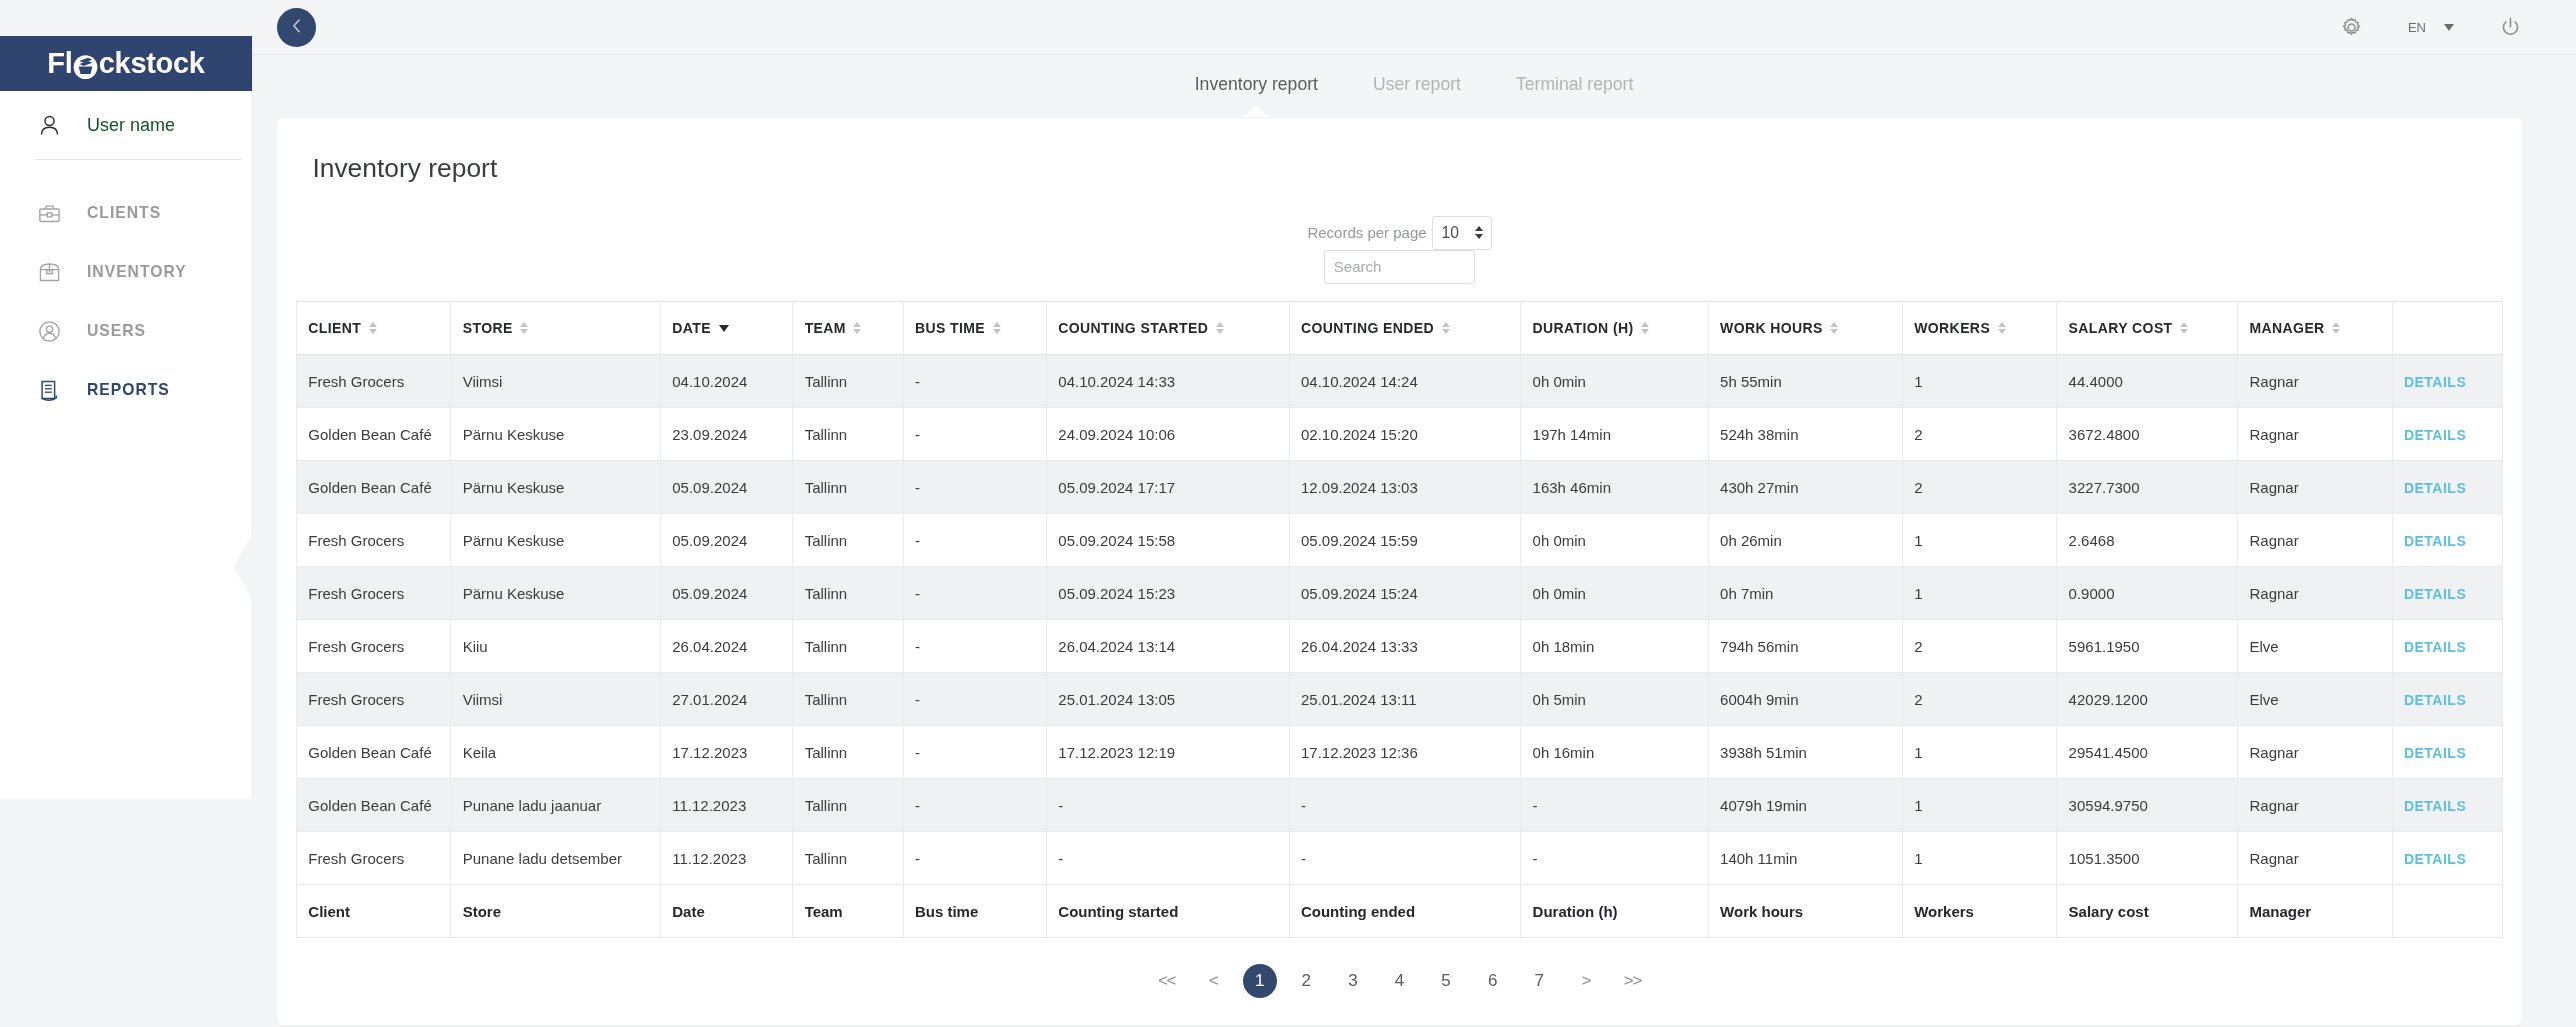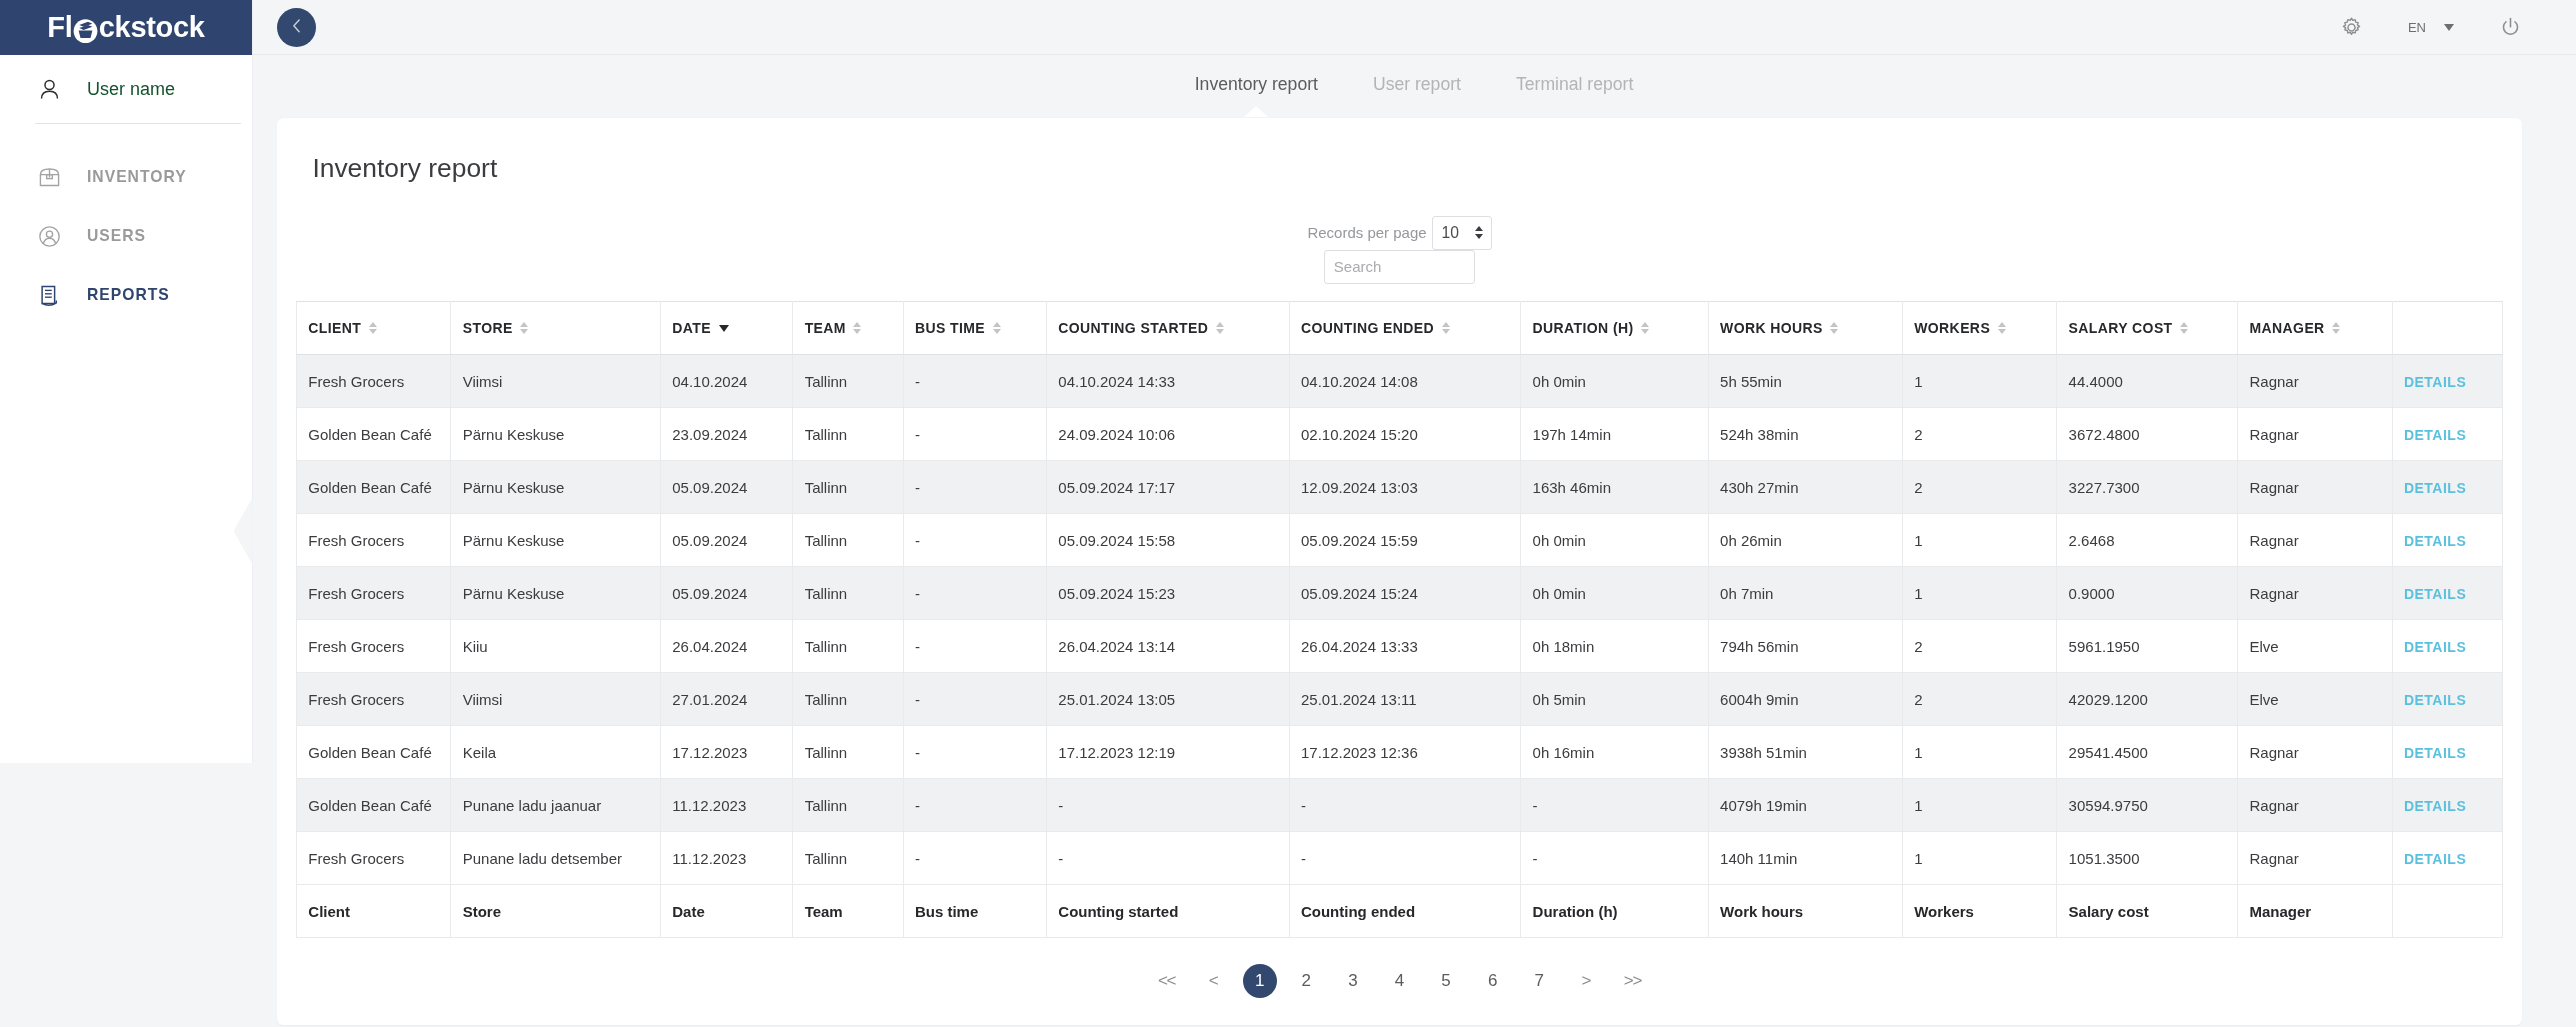--- a/index.html
+++ b/index.html
@@ -12,20 +12,21 @@
   .app { position: relative; width: 2576px; height: 1027px; display: flex; }
 
   
   .sidebar {
     width: 252px; height: 763px;
     background: #ffffff;
     position: relative;
     flex: 0 0 252px;
     box-shadow: 0.6px 0 0 #e6e8ec;
     z-index: 5;
+    margin-top: 36px;
   }
   .brand {
     height: 55px;
     background: #2f4570;
     display: flex; align-items: center; justify-content: center;
   }
   .brand-text {
     color: #ffffff;
     font-size: 29px;
     font-weight: bold;
@@ -316,20 +317,32 @@
           <path d="M8 38 C8 28 14 25 22 25 C30 25 36 28 36 38" fill="none" stroke="#2b2c2e" stroke-width="2.6"></path>
         </svg>
       </span>
       <span class="user-name">User name</span>
     </div>
 
     <div class="sidebar-divider"></div>
 
     <nav class="nav">
 
+      <div class="nav-item">
+        <span class="nav-icon">
+          <svg viewBox="0 0 44 44" width="25" height="25">
+            <rect x="5" y="14" width="34" height="22" rx="2" fill="none" stroke="#a3a3a5" stroke-width="2.4"></rect>
+            <path d="M16 14 L16 9 L28 9 L28 14" fill="none" stroke="#a3a3a5" stroke-width="2.4"></path>
+            <rect x="18" y="21" width="8" height="7" fill="none" stroke="#a3a3a5" stroke-width="2.4"></rect>
+            <line x1="5" y1="24.5" x2="18" y2="24.5" stroke="#a3a3a5" stroke-width="2.4"></line>
+            <line x1="26" y1="24.5" x2="39" y2="24.5" stroke="#a3a3a5" stroke-width="2.4"></line>
+          </svg>
+        </span>
+        <span class="nav-label">CLIENTS</span>
+      </div>
 
       <div class="nav-item">
         <span class="nav-icon">
           <svg viewBox="0 0 44 44" width="25" height="25">
             <path d="M6 17 L6 36 L38 36 L38 17" fill="none" stroke="#a3a3a5" stroke-width="2.4"></path>
             <path d="M6 17 C6 10 13 7 22 7 C31 7 38 10 38 17 Z" fill="none" stroke="#a3a3a5" stroke-width="2.4"></path>
             <line x1="22" y1="7" x2="22" y2="22" stroke="#a3a3a5" stroke-width="2.4"></line>
             <rect x="17" y="17" width="10" height="7" fill="none" stroke="#a3a3a5" stroke-width="2.4"></rect>
           </svg>
         </span>
@@ -555,21 +568,21 @@
           </tr>
         </thead>
         <tbody id="tbody">
             <tr class="odd">
               <td>Fresh Grocers</td>
               <td class="store-cell">Viimsi</td>
               <td>04.10.2024</td>
               <td>Tallinn</td>
               <td>-</td>
               <td>04.10.2024 14:33</td>
-              <td>04.10.2024 14:08</td>
+              <td>04.10.2024 14:24</td>
               <td>0h 0min</td>
               <td>5h 55min</td>
               <td>1</td>
               <td>44.4000</td>
               <td>Ragnar</td>
               <td class="details-cell"><span class="details-link">DETAILS</span></td>
             </tr>
             <tr class="even">
               <td>Golden Bean Café</td>
               <td class="store-cell">Pärnu Keskuse</td>

